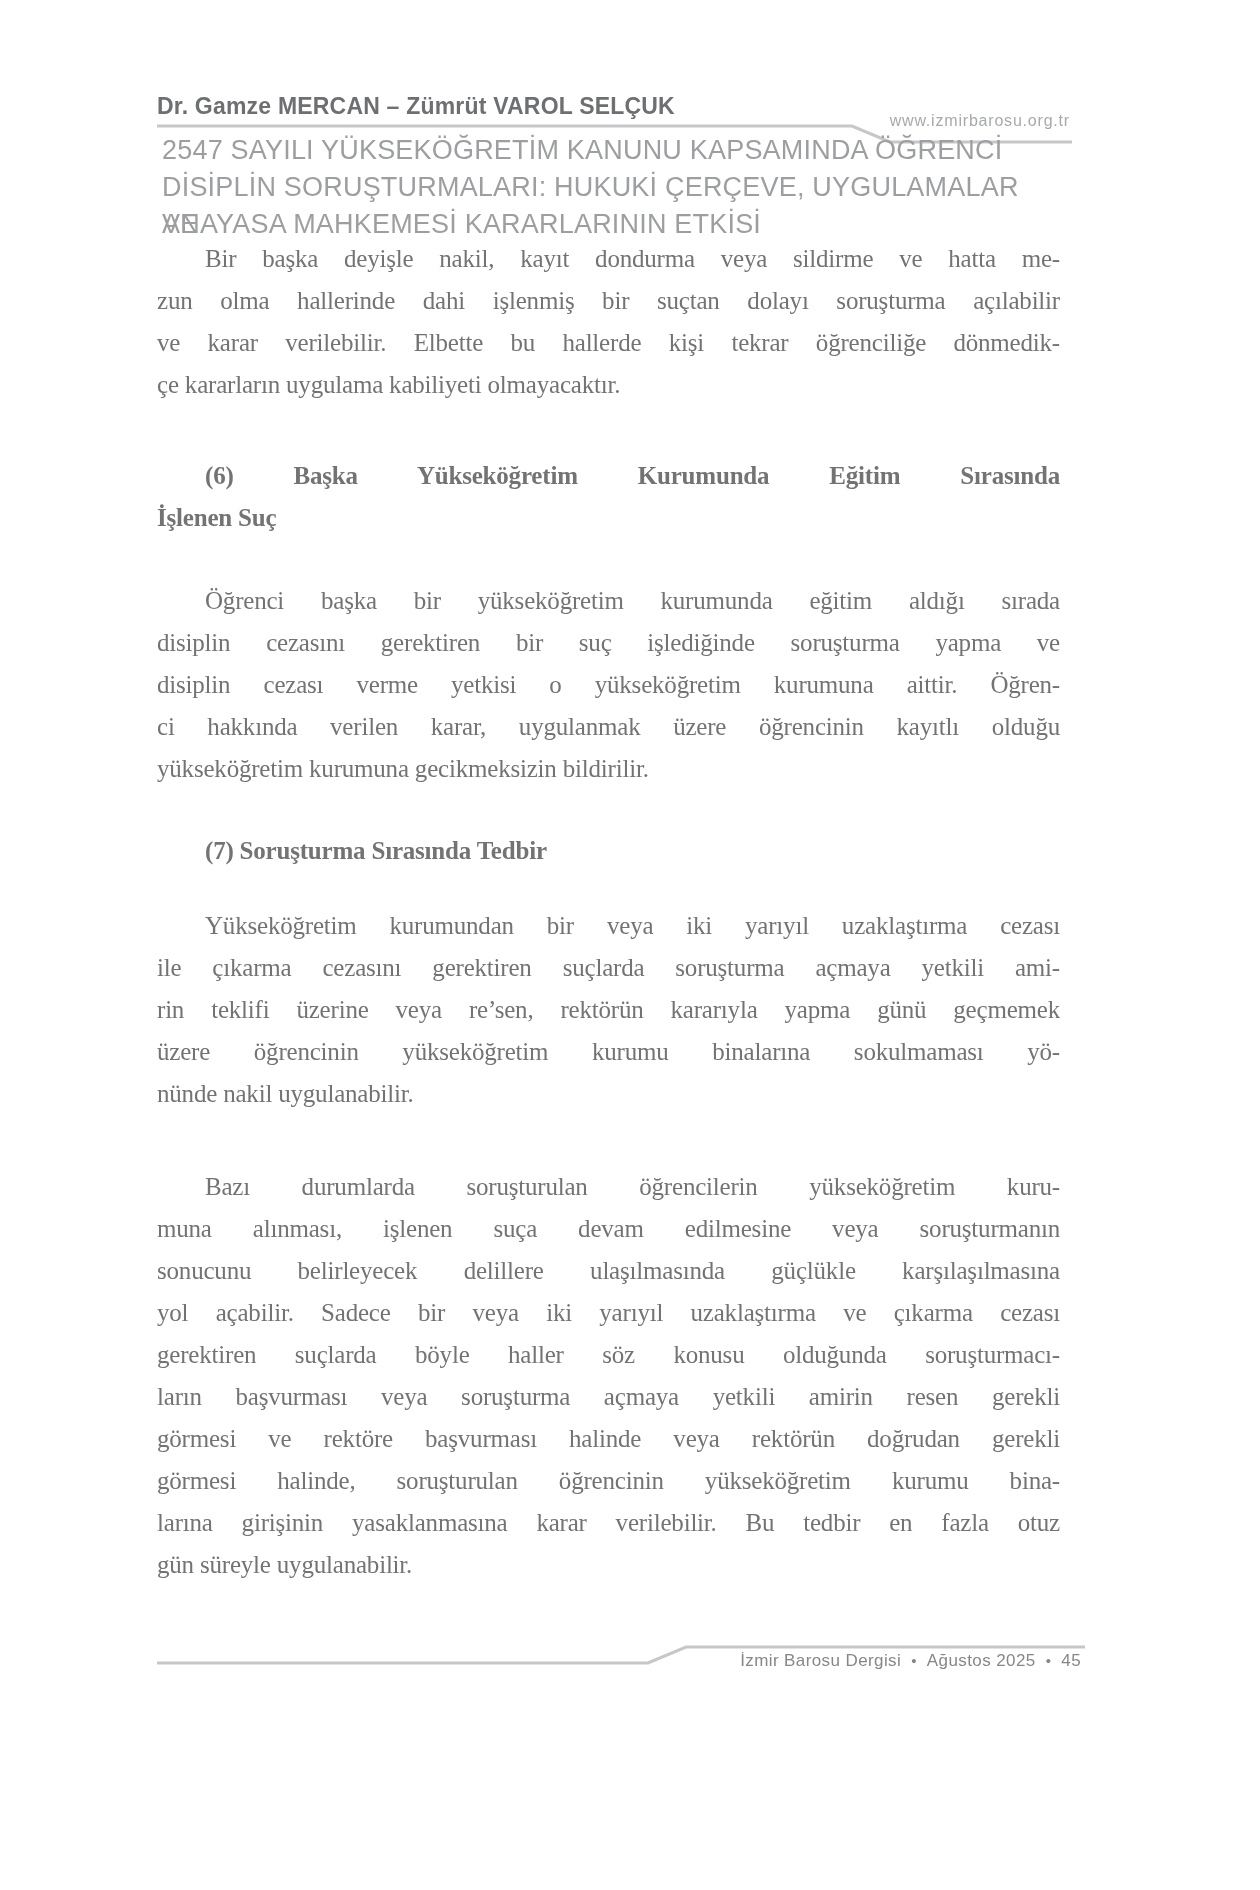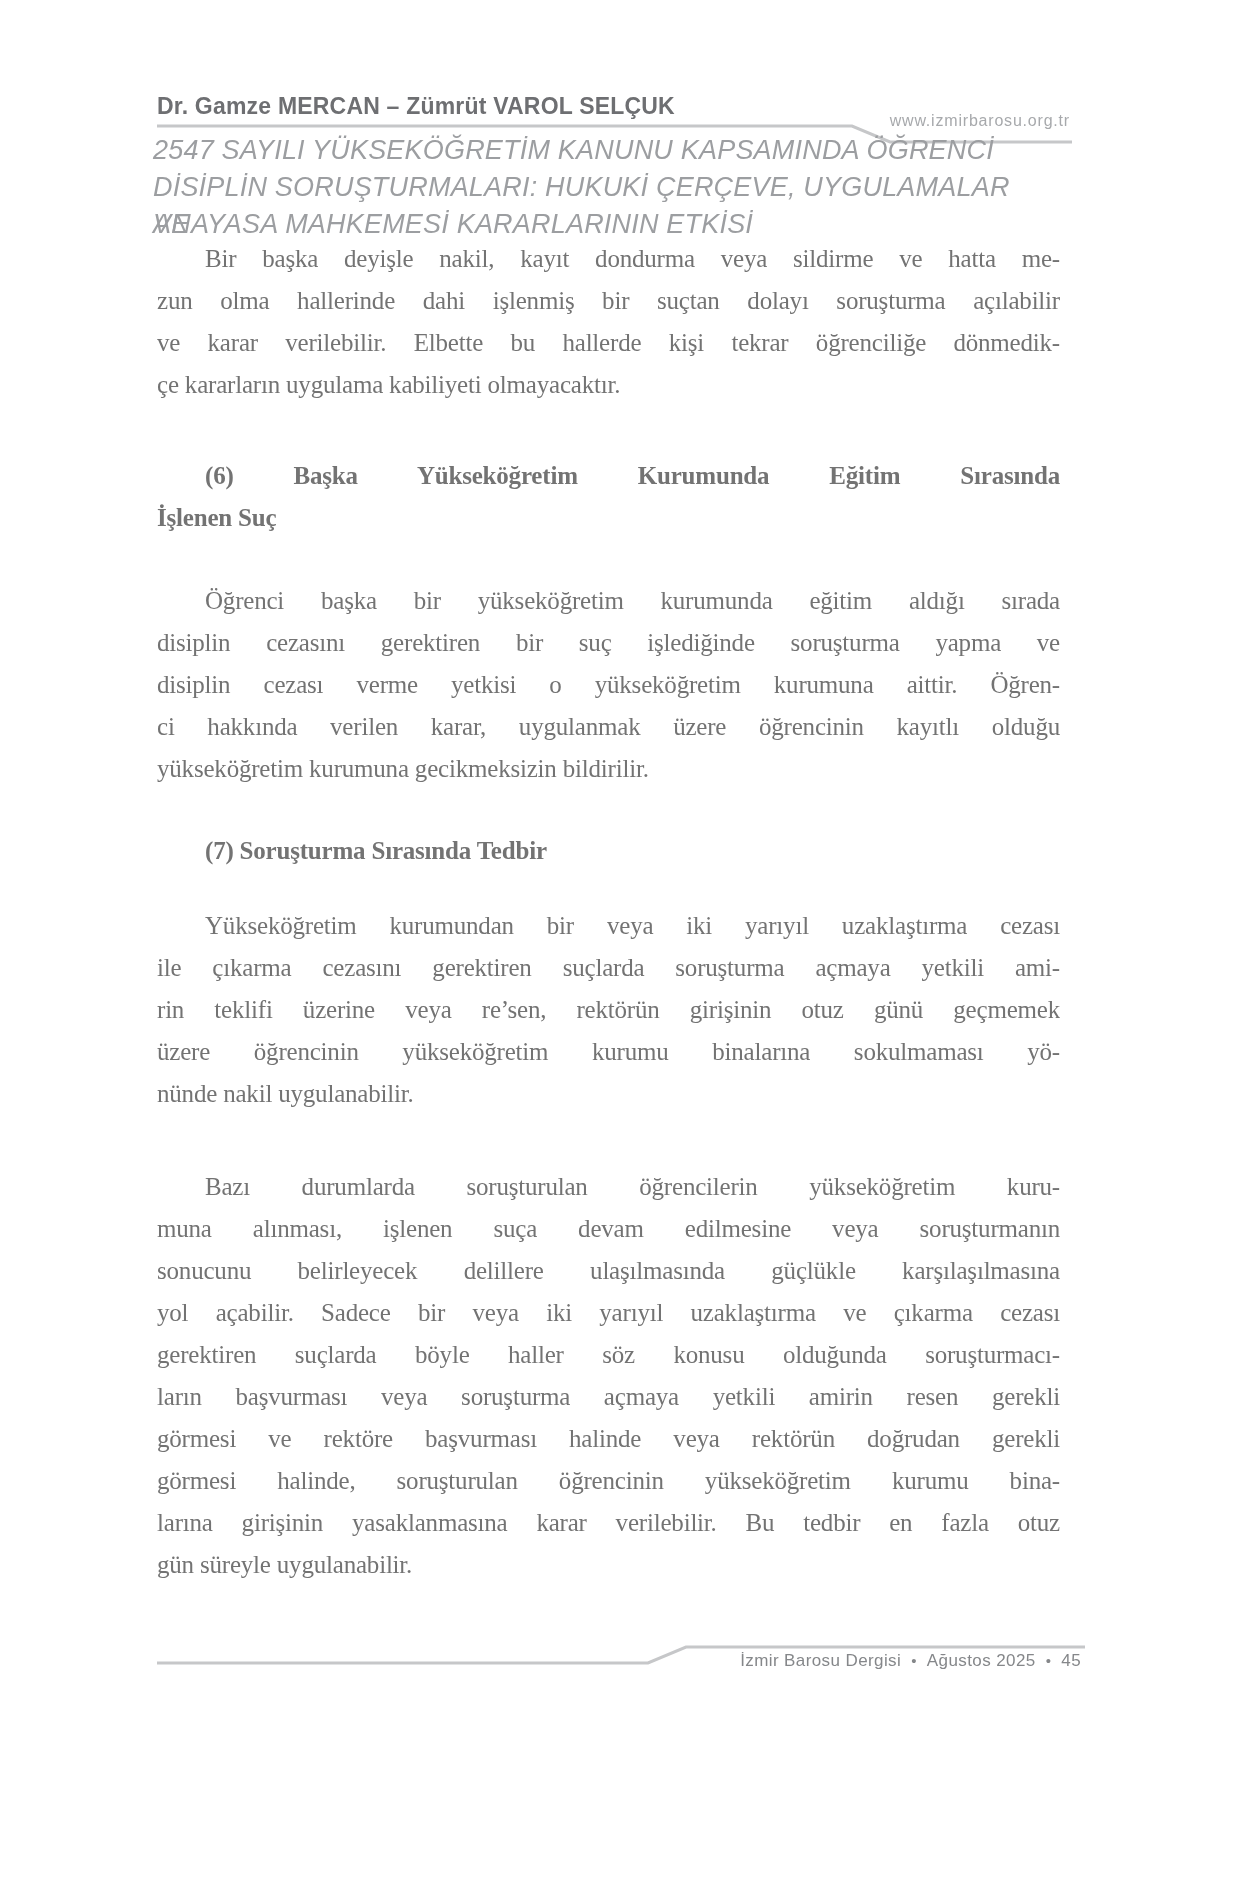--- a/index.html
+++ b/index.html
@@ -17,23 +17,23 @@
     font-weight:bold;font-size:23px;line-height:28px;
     color:#6e6f72;letter-spacing:.2px;
   }
   .rule-svg{position:absolute;left:0;top:0;pointer-events:none;}
   .website{
     position:absolute;right:190px;top:112px;
     font-family:"Liberation Sans", sans-serif;
     font-size:16px;color:#a7a9ac;letter-spacing:.8px;
   }
   .article-title{
-    position:absolute;left:153px;top:132px;width:860px;
+    position:absolute;left:162px;top:132px;width:860px;
     font-family:"Liberation Sans", sans-serif;
-    font-size:27px;line-height:37px;color:#9c9ea1;letter-spacing:.2px;font-style:italic;
+    font-size:27px;line-height:37px;color:#9c9ea1;letter-spacing:.2px;
   }
   .article-title .jl{text-align:left !important;text-align-last:left !important;height:37px;}
   
   .block{
     position:absolute;left:157px;width:903px;
     font-size:25px;line-height:42px;color:#737373;
     letter-spacing:-.2px;
   }
   .block .jl{
     text-align:justify;text-align-last:justify;
@@ -96,21 +96,21 @@
       <div class="jl jl-last">yükseköğretim kurumuna gecikmeksizin bildirilir.</div>
     </div>
 
   <div class="block h7 heading indent">
       <div class="jl jl-last">(7) Soruşturma Sırasında Tedbir</div>
     </div>
 
   <div class="block p3 indent">
       <div class="jl">Yükseköğretim kurumundan bir veya iki yarıyıl uzaklaştırma cezası</div>
       <div class="jl">ile çıkarma cezasını gerektiren suçlarda soruşturma açmaya yetkili ami-</div>
-      <div class="jl">rin teklifi üzerine veya re’sen, rektörün girişinin otuz günü geçmemek</div>
+      <div class="jl">rin teklifi üzerine veya re’sen, rektörün kararıyla yapma günü geçmemek</div>
       <div class="jl">üzere öğrencinin yükseköğretim kurumu binalarına sokulmaması yö-</div>
       <div class="jl jl-last">nünde nakil uygulanabilir.</div>
     </div>
 
   <div class="block p4 indent">
       <div class="jl">Bazı durumlarda soruşturulan öğrencilerin yükseköğretim kuru-</div>
       <div class="jl">muna alınması, işlenen suça devam edilmesine veya soruşturmanın</div>
       <div class="jl">sonucunu belirleyecek delillere ulaşılmasında güçlükle karşılaşılmasına</div>
       <div class="jl">yol açabilir. Sadece bir veya iki yarıyıl uzaklaştırma ve çıkarma cezası</div>
       <div class="jl">gerektiren suçlarda böyle haller söz konusu olduğunda soruşturmacı-</div>

